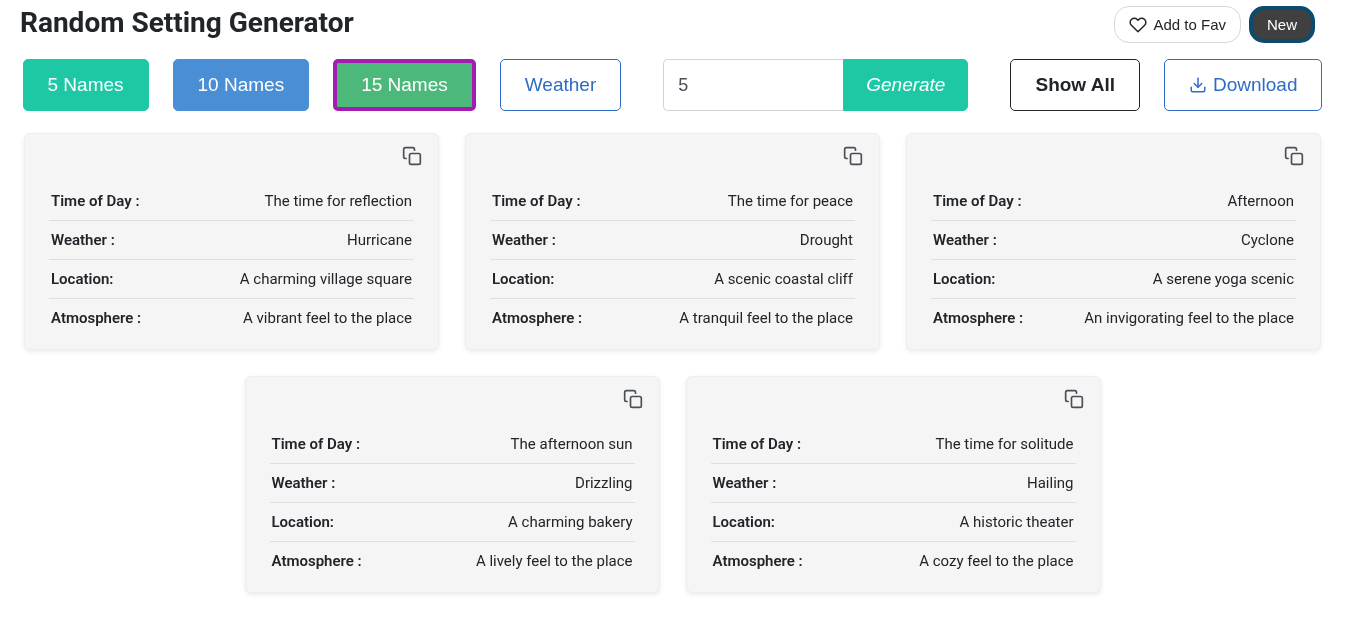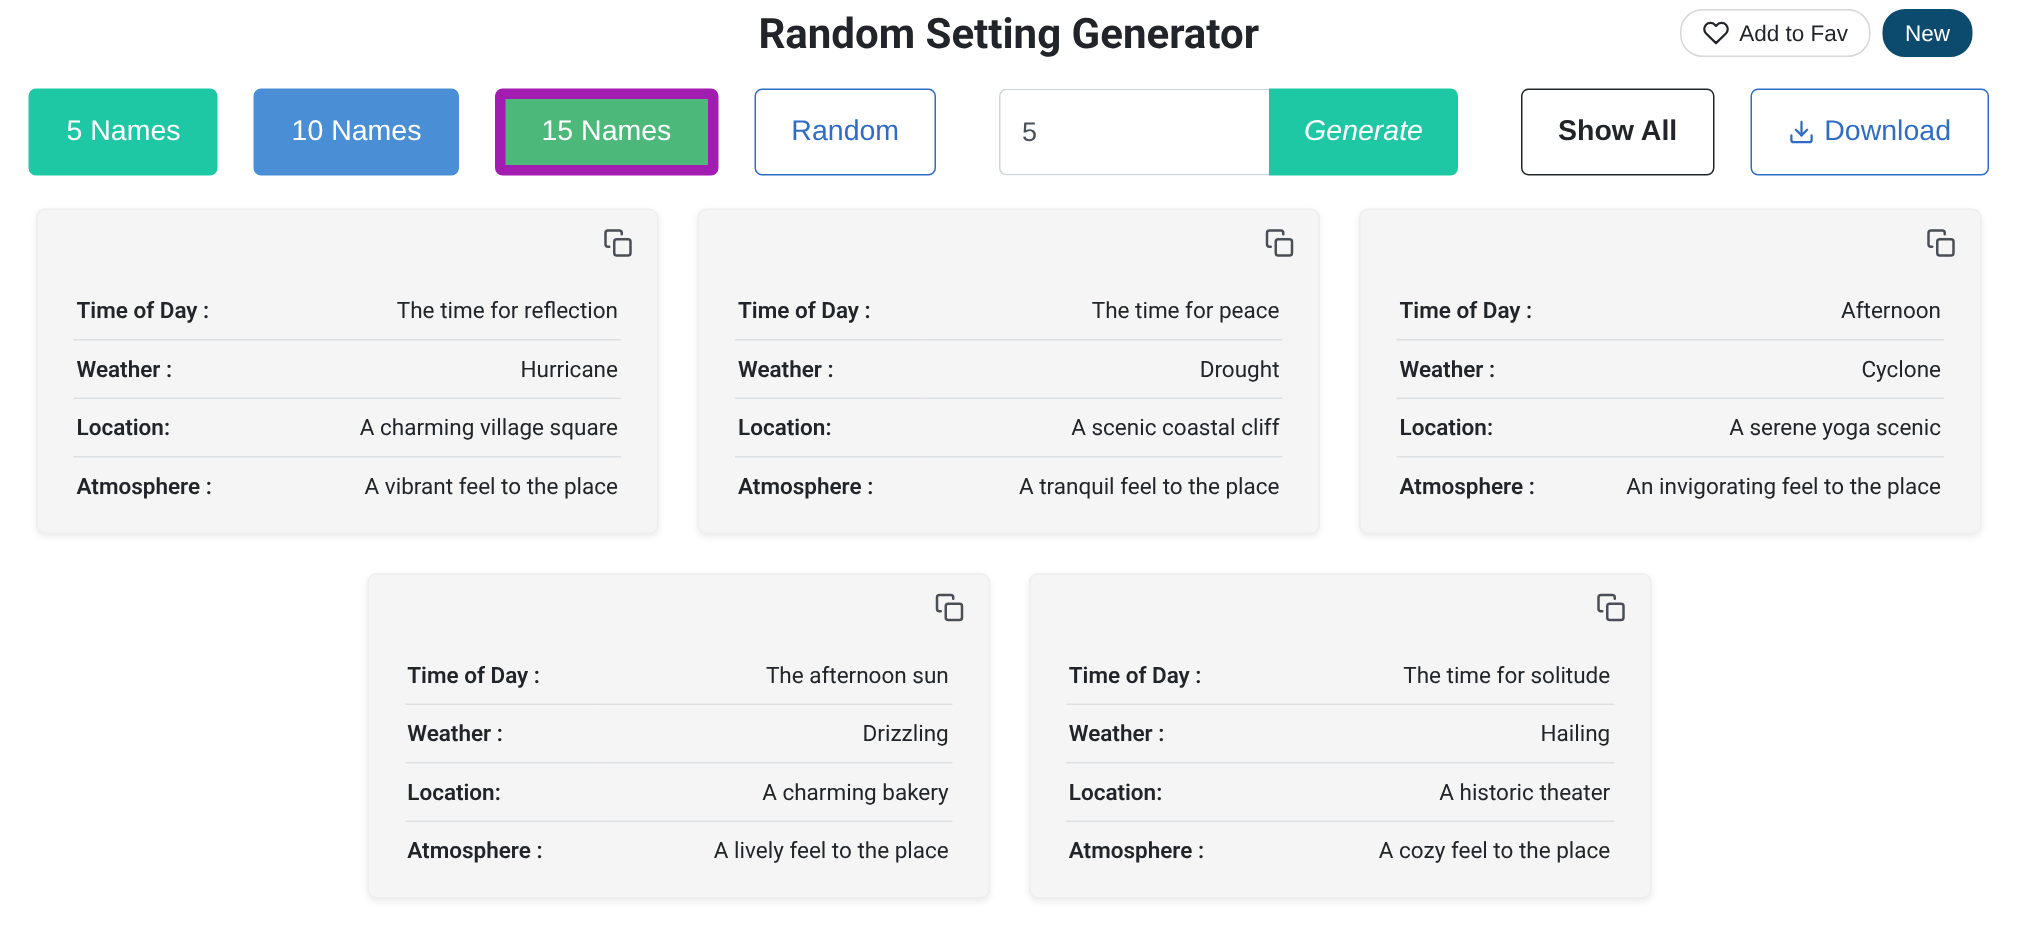--- a/index.html
+++ b/index.html
@@ -7,21 +7,21 @@
     font-family: -apple-system, BlinkMacSystemFont, "Segoe UI", Roboto, "Helvetica Neue", Arial, sans-serif;
     background: #fff;
     color: #212529;
     width: 1345px;
     height: 629px;
     overflow: hidden;
   }
   .header-row {
     display: flex;
     align-items: center;
-    justify-content: center;
+    justify-content: flex-start;
     position: relative;
     padding: 6px 20px 10px 20px;
   }
   .page-title {
     font-size: 28px;
     font-weight: 700;
     color: #212529;
     text-align: center;
   }
   .header-actions {
@@ -41,39 +41,39 @@
     cursor: pointer;
     border: 1px solid transparent;
     white-space: nowrap;
   }
   .btn-outline {
     background: #fff;
     border: 1px solid #d5d7db;
     color: #212529;
   }
   .btn-primary-sm {
-    background: #0c4a6e;
+    background: #404040;
     color: #fff;
-    border: 1px solid #0c4a6e;
+    border: 4px solid #0c4a6e;
   }
   .controls-row {
     display: flex;
     align-items: stretch;
     justify-content: center;
     gap: 24px;
     padding: 10px 0 22px 0;
   }
   .btn-lg {
     padding: 11px 24px;
     font-size: 19px;
     border-radius: 5px;
   }
   .btn-teal { background: #1ec8a5; color: #fff; border: 1px solid #1ec8a5; }
   .btn-blue { background: #4a8fd6; color: #fff; border: 1px solid #4a8fd6; }
-  .btn-green { background: #4cb87a; color: #fff; border: 7px solid #a21caf; }
+  .btn-green { background: #4cb87a; color: #fff; border: 4px solid #a21caf; }
   .btn-outline-blue { background: #fff; color: #2f6cc5; border: 1px solid #2f6cc5; }
   .btn-outline-dark { background: #fff; color: #212529; border: 1px solid #212529; }
   .input-group {
     display: flex;
     align-items: stretch;
     margin-left: 18px;
   }
   .qty-input {
     width: 180px;
     border: 1px solid #ced4da;
@@ -164,21 +164,21 @@
     <button class="btn btn-primary-sm">
       <span>New</span>
     </button>
   </div>
 </div>
 
 <div class="controls-row">
   <button class="btn btn-lg btn-teal">5 Names</button>
   <button class="btn btn-lg btn-blue">10 Names</button>
   <button class="btn btn-lg btn-green">15 Names</button>
-  <button class="btn btn-lg btn-outline-blue">Random</button>
+  <button class="btn btn-lg btn-outline-blue">Weather</button>
 
   <div class="input-group">
     <input class="qty-input" value="5" style="">
     <button class="btn-generate">Generate</button>
   </div>
 
   <button class="btn btn-lg btn-outline-dark btn-showall">Show All</button>
   <button class="btn btn-lg btn-outline-blue">
     <span>
       <svg width="18" height="18" viewBox="0 0 24 24" fill="none" stroke="#2f6cc5" stroke-width="2" stroke-linecap="round" stroke-linejoin="round">

